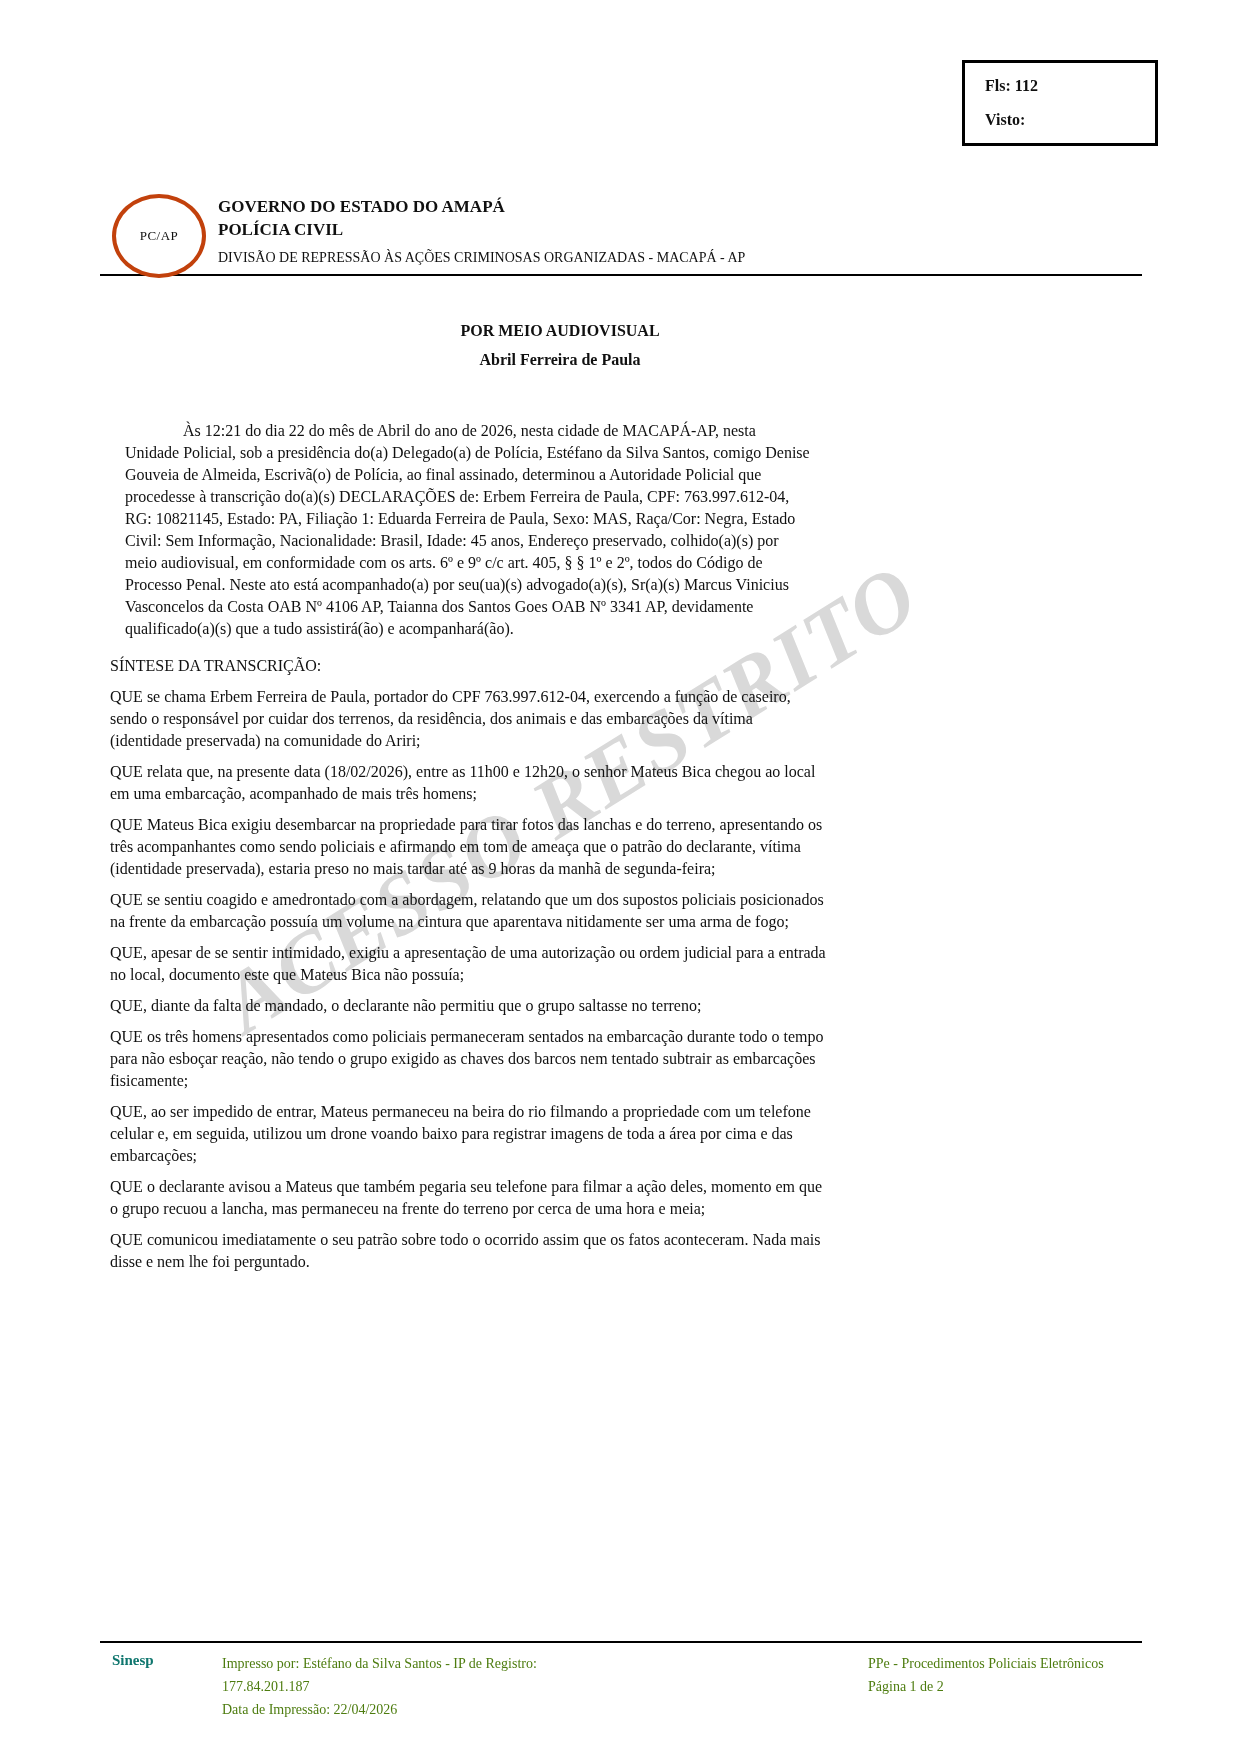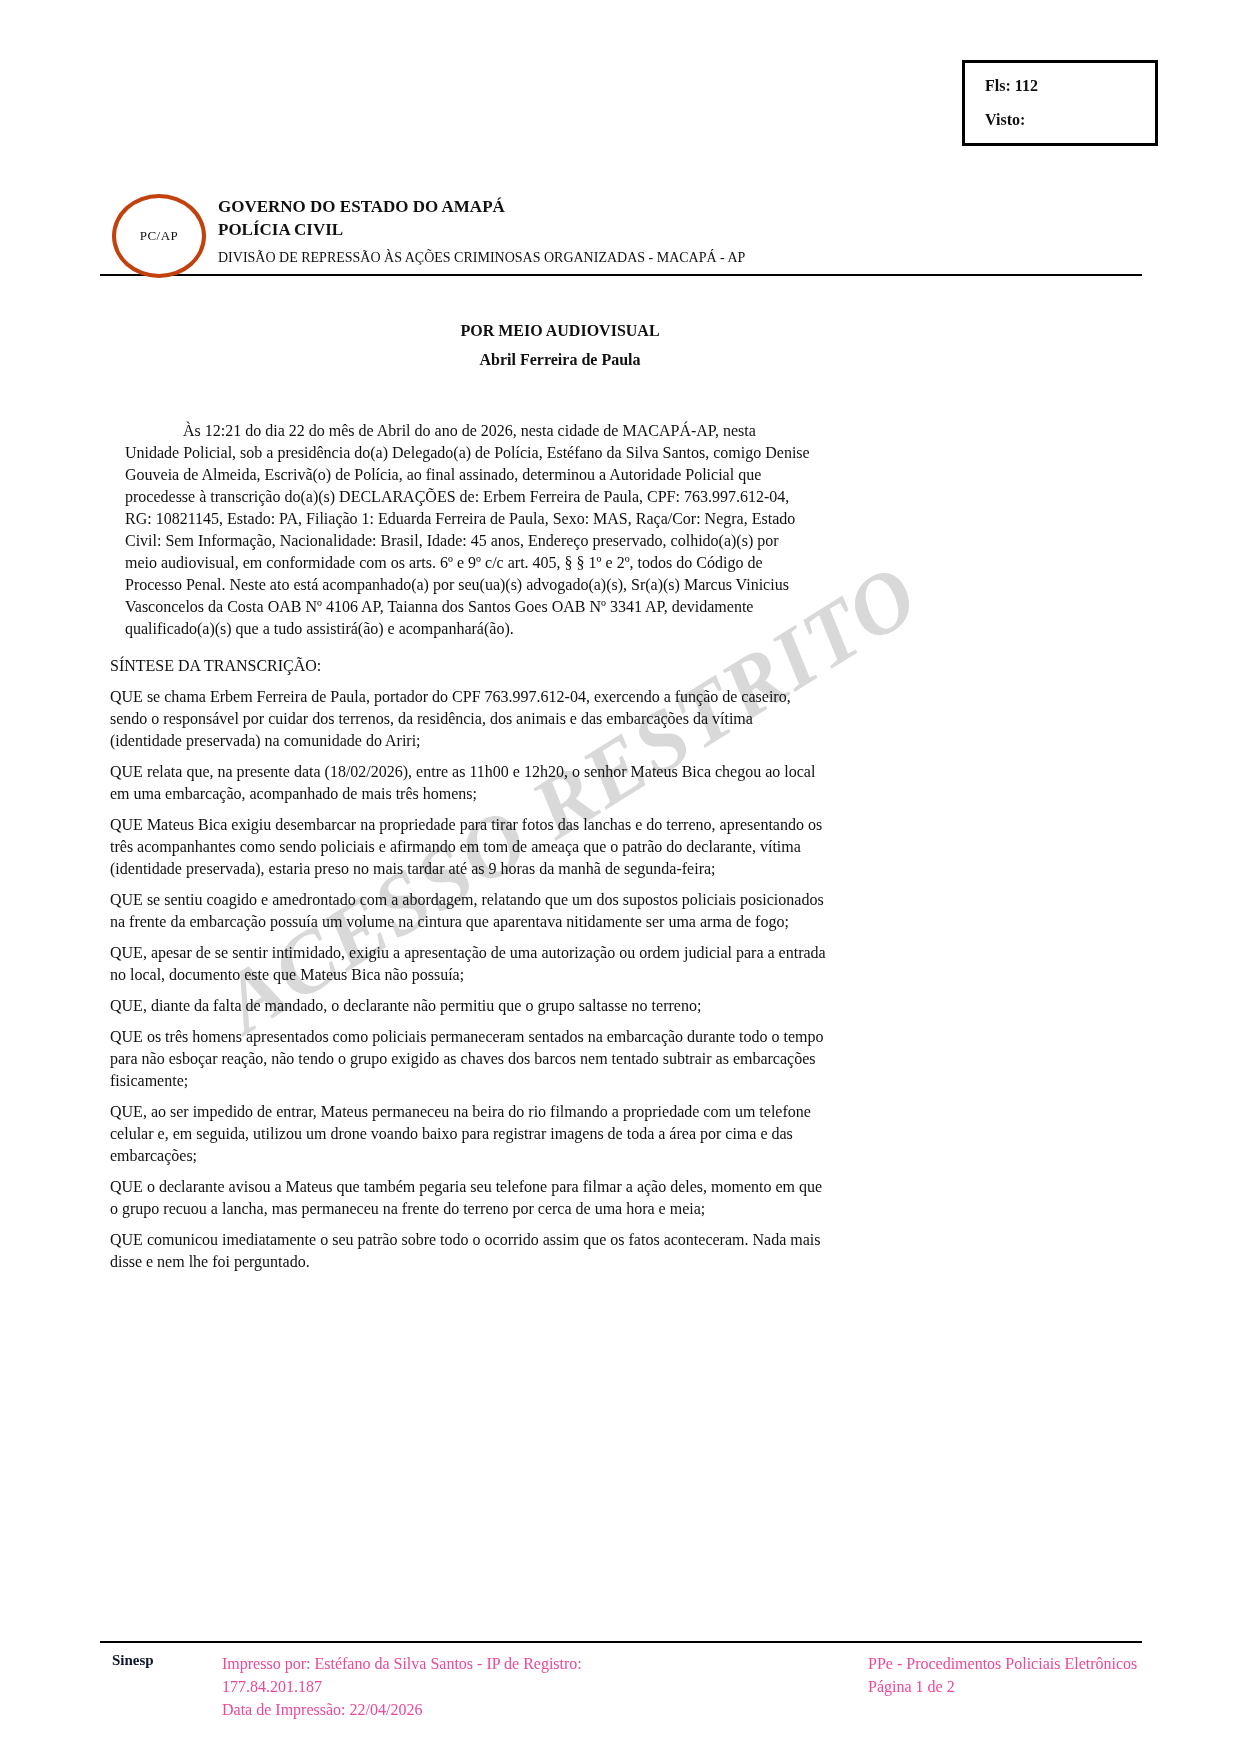--- a/index.html
+++ b/index.html
@@ -52,21 +52,21 @@
     transform:translate(-50%,-50%) rotate(-32deg);
     font-size:86px;font-weight:bold;font-style:italic;
     letter-spacing:2px;white-space:nowrap;z-index:0;
     font-family:"Liberation Serif", serif;
   }
   
   .footer-brand{
     position:absolute;left:112px;top:1652px;
     font-weight:bold;font-size:15px;
   }
-  .footer-col{position:absolute;top:1652px;font-size:16px;line-height:23px;color:#ec4899;}
+  .footer-col{position:absolute;top:1652px;font-size:14px;line-height:23px;color:#4d7c0f;}
   .footer-col.left{left:222px;}
   .footer-col.right{left:868px;}
 </style>
 </head>
 <body>
 
 <div class="page">
 
   <div class="watermark" style="color: rgb(217, 217, 217);">ACESSO RESTRITO</div>
 
@@ -112,21 +112,21 @@
         <p class="que">QUE, ao ser impedido de entrar, Mateus permaneceu na beira do rio filmando a propriedade com um telefone celular e, em seguida, utilizou um drone voando baixo para registrar imagens de toda a área por cima e das embarcações;</p>
 
         <p class="que">QUE o declarante avisou a Mateus que também pegaria seu telefone para filmar a ação deles, momento em que o grupo recuou a lancha, mas permaneceu na frente do terreno por cerca de uma hora e meia;</p>
 
 
         <p class="que">QUE comunicou imediatamente o seu patrão sobre todo o ocorrido assim que os fatos aconteceram. Nada mais disse e nem lhe foi perguntado.</p>
       </div>
   </div>
 
   <div class="rule bottom"></div>
-  <div class="footer-brand" style="color: #0f172a;">Sinesp</div>
+  <div class="footer-brand" style="color: #0f766e;">Sinesp</div>
   <div class="footer-col left">
     <div>Impresso por: Estéfano da Silva Santos - IP de Registro:</div>
     <div>177.84.201.187</div>
     <div>Data de Impressão: 22/04/2026</div>
   </div>
   <div class="footer-col right">
     <div>PPe - Procedimentos Policiais Eletrônicos</div>
     <div>Página 1 de 2</div>
   </div>
 

